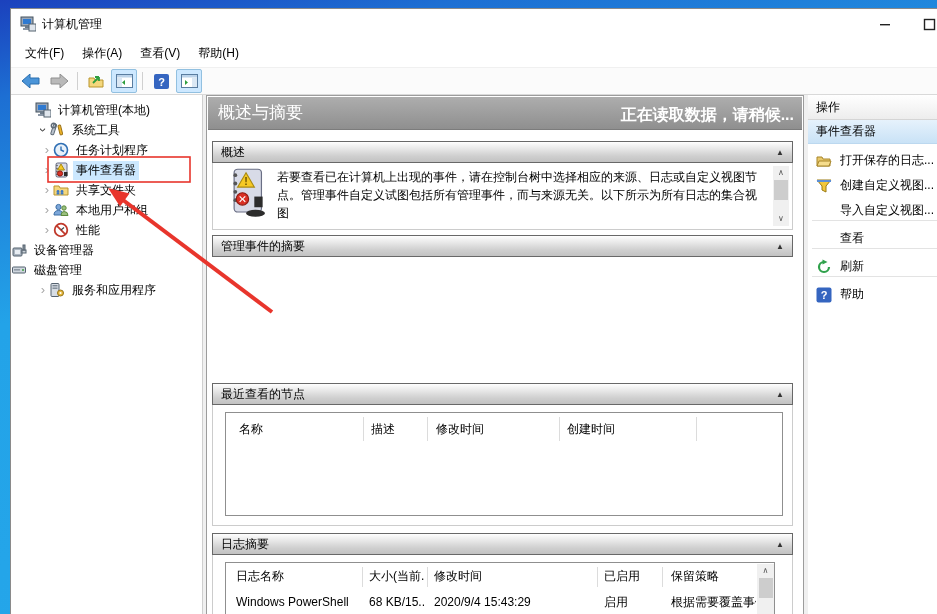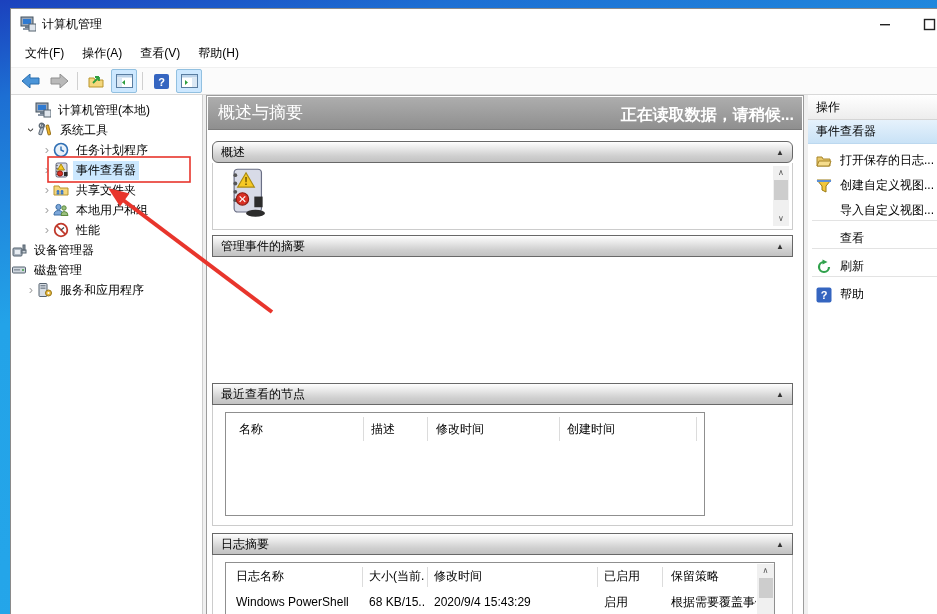--- a/index.html
+++ b/index.html
@@ -31,21 +31,21 @@
   
   .content { position:absolute; left:0; top:86px; width:100%; height:520px; background:#f0f0f0; }
   
   .tree-panel { position:absolute; left:0; top:0; width:192px; height:520px; background:#fff;
     border-right:1px solid #cfcfcf; padding-top:5px; }
   .trow { height:20px; display:flex; align-items:center; position:relative; }
   .expander { width:12px; text-align:center; color:#a8a8a8; font-size:13px; line-height:12px; display:inline-block; }
   .expander.open { color:#444; transform:rotate(90deg); }
   .tlabel { padding:1px 3px; margin-left:4px; white-space:nowrap; }
   .trow .ticon { width:16px; height:16px; flex:0 0 16px; }
-  .ind0 { padding-left:24px; } .ind1 { padding-left:14px; }
+  .ind0 { padding-left:24px; } .ind1 { padding-left:26px; }
   .ind2 { padding-left:30px; } .ind2n { }
   .sel-hl { background:#cce8ff; }
   
   .main-panel { position:absolute; left:195px; top:0; width:598px; height:520px; background:#fff;
     border:1px solid #9c9c9c; }
   .main-header { position:absolute; left:1px; top:1px; right:1px; height:33px;
     background:linear-gradient(#adadad,#8f8f8f); border-bottom:1px solid #7c7c7c; }
   .main-title { position:absolute; left:10px; top:4px; font-size:17px; color:#fff; }
   .main-status { position:absolute; right:8px; bottom:3px; font-size:16px; color:#fff;font-weight:bold; }
   .sec-header { position:absolute; left:5px; width:581px; height:22px;
@@ -56,21 +56,21 @@
   .ov-body { top:67px; height:67px; display:flex; padding:5px 4px 0 14px; }
   .ov-text { width:485px; margin-left:12px; line-height:18px; font-size:12px; overflow:hidden; height:58px; }
   .vscroll { position:absolute; right:3px; top:3px; bottom:3px; width:16px; background:#f0f0f0;
     display:flex; flex-direction:column; align-items:center; }
   .varrow { height:14px; width:100%; text-align:center; font-size:8px; color:#555; line-height:14px; background:#f0f0f0; }
   .vthumb { width:14px; height:20px; background:#cdcdcd; }
   .adm-body { top:161px; height:120px; background:linear-gradient(#ffffff,#f3f3f3 35%,#eeeeee); padding:9px 14px; }
   .rec-body { top:309px; height:121px; }
   .log-body { top:459px; height:60px; border-bottom:none; }
   .inner-table { position:absolute; background:#fff; border:1px solid #8f8f8f; }
-  .rec-table { left:12px; top:7px; width:480px; height:104px; }
+  .rec-table { left:12px; top:7px; width:558px; height:104px; }
   .log-table { left:12px; top:7px; width:550px; height:54px; }
   .th-row { position:relative; width:100%; }
   .rec-table .th-row { height:32px; }
   .log-table .th-row { height:26px; }
   .col-sep { position:absolute; top:4px; bottom:4px; width:1px; background:#dcdcdc; }
   .cell { position:absolute; top:0; height:100%; display:flex; align-items:center; font-size:12px; white-space:nowrap; overflow:hidden; }
   .data-row { position:relative; width:100%; height:26px; }
   .tbl-scroll { position:absolute; right:0; top:1px; width:17px; bottom:1px; background:#f0f0f0;
     display:flex; flex-direction:column; align-items:center; }
   
@@ -279,38 +279,39 @@
         <span class="tlabel">服务和应用程序</span>
       </div>
     </div>
 
     <div class="main-panel">
       <div class="main-header">
         <div class="main-title">概述与摘要</div>
         <div class="main-status">正在读取数据，请稍候...</div>
       </div>
 
-      <div class="sec-header" style="top:45px;border-radius:6px;">
+      <div class="sec-header" style="top:45px;">
         <span>概述</span>
         <span class="collapse">▲</span>
       </div>
       <div class="sec-body ov-body">
         <svg width="38" height="50" viewBox="0 0 32 42">
           <rect x="6" y="1" width="23" height="36" rx="3" fill="#d8dbe7" stroke="#6a6f85"></rect>
           <circle cx="7" cy="6" r="1.6" fill="#555"></circle>
             <circle cx="7" cy="13" r="1.6" fill="#555"></circle>
           <circle cx="7" cy="20" r="1.6" fill="#555"></circle>
             <circle cx="7" cy="27" r="1.6" fill="#555"></circle>
           <polygon points="16,4 23,16 9,16" fill="#f6c924" stroke="#a98a12"></polygon>
           <text x="16" y="14.5" font-size="9" text-anchor="middle" fill="#6b5200" font-weight="bold">!</text>
           <circle cx="13" cy="26" r="5.2" fill="#d93025" stroke="#8e1b12"></circle>
           <text x="13" y="29.5" font-size="9" text-anchor="middle" fill="#fff" font-weight="bold">✕</text>
           <rect x="23" y="24" width="7" height="9" fill="#2c2c2c"></rect>
           <ellipse cx="24" cy="38" rx="8" ry="3" fill="#2c2c2c"></ellipse>
         </svg>
+        <div class="ov-text">若要查看已在计算机上出现的事件，请在控制台树中选择相应的来源、日志或自定义视图节点。管理事件自定义试图包括所有管理事件，而与来源无关。以下所示为所有日志的集合视图</div>
         <div class="vscroll">
           <div class="varrow">∧</div>
           <div class="vthumb"></div>
           <div class="varrow" style="margin-top:auto;">∨</div>
         </div>
       </div>
 
       <div class="sec-header" style="top:139px;">
         <span>管理事件的摘要</span>
         <span class="collapse">▲</span>

